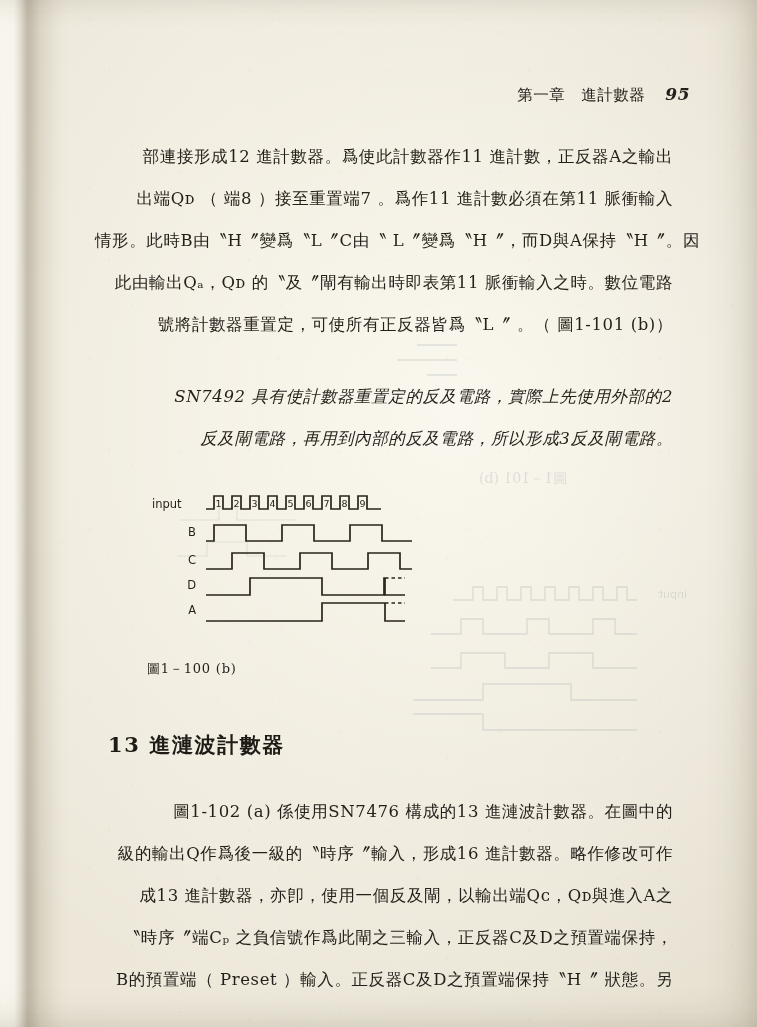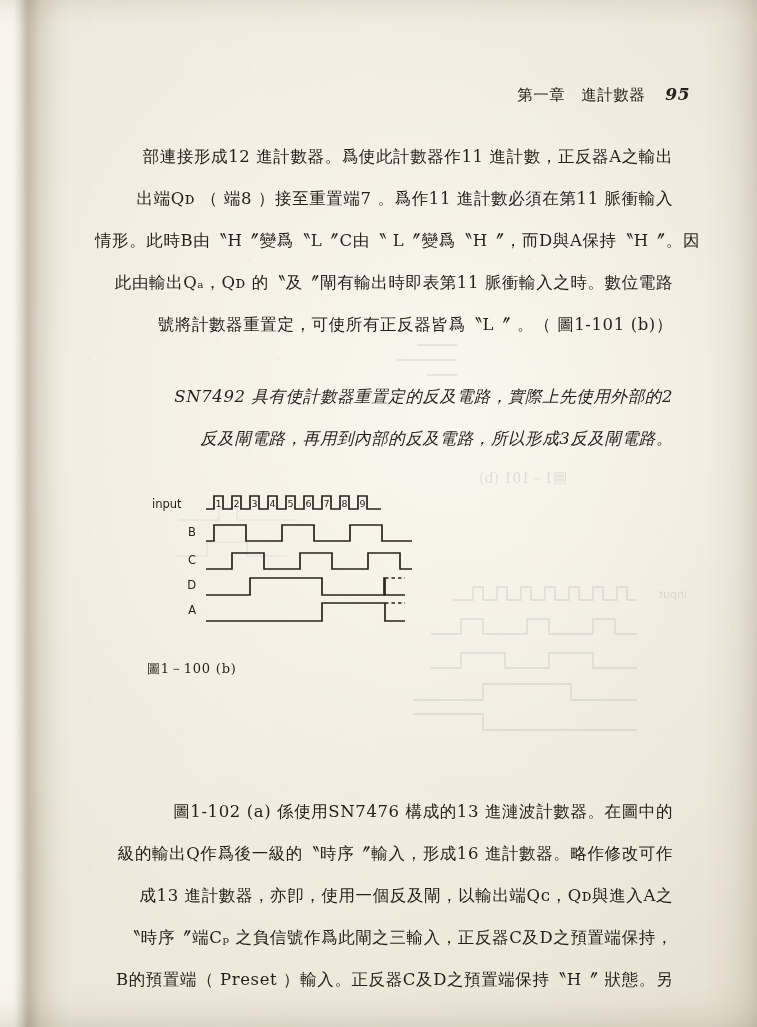--- a/index.html
+++ b/index.html
@@ -270,20 +270,21 @@
 
       <path class="wf-path" d="M76 138
                h116 v-18 h63"></path>
       <path class="wf-dash" d="M255 120 h20"></path>
       <path class="wf-path" d="M255 120 v18 h20"></path>
     </svg>
   </div>
 
   <div id="fig-caption">圖1－100 (b)</div>
 
+  <div id="section-heading">13 進漣波計數器</div>
 
   <div class="para" id="para3" style="top:791px;">
     <div class="line indent">圖1-102 (a) 係使用SN7476 構成的13 進漣波計數器。在圖中的</div>
     <div class="line">級的輸出Q作爲後一級的〝時序〞輸入，形成16 進計數器。略作修改可作</div>
     <div class="line">成13 進計數器，亦卽，使用一個反及閘，以輸出端Qᴄ，Qᴅ與進入A之</div>
     <div class="line">〝時序〞端Cₚ 之負信號作爲此閘之三輸入，正反器C及D之預置端保持，</div>
     <div class="line">B的預置端（ Preset ）輸入。正反器C及D之預置端保持〝H〞 狀態。另</div>
   </div>
 
   <div id="gutter-shadow"></div>

